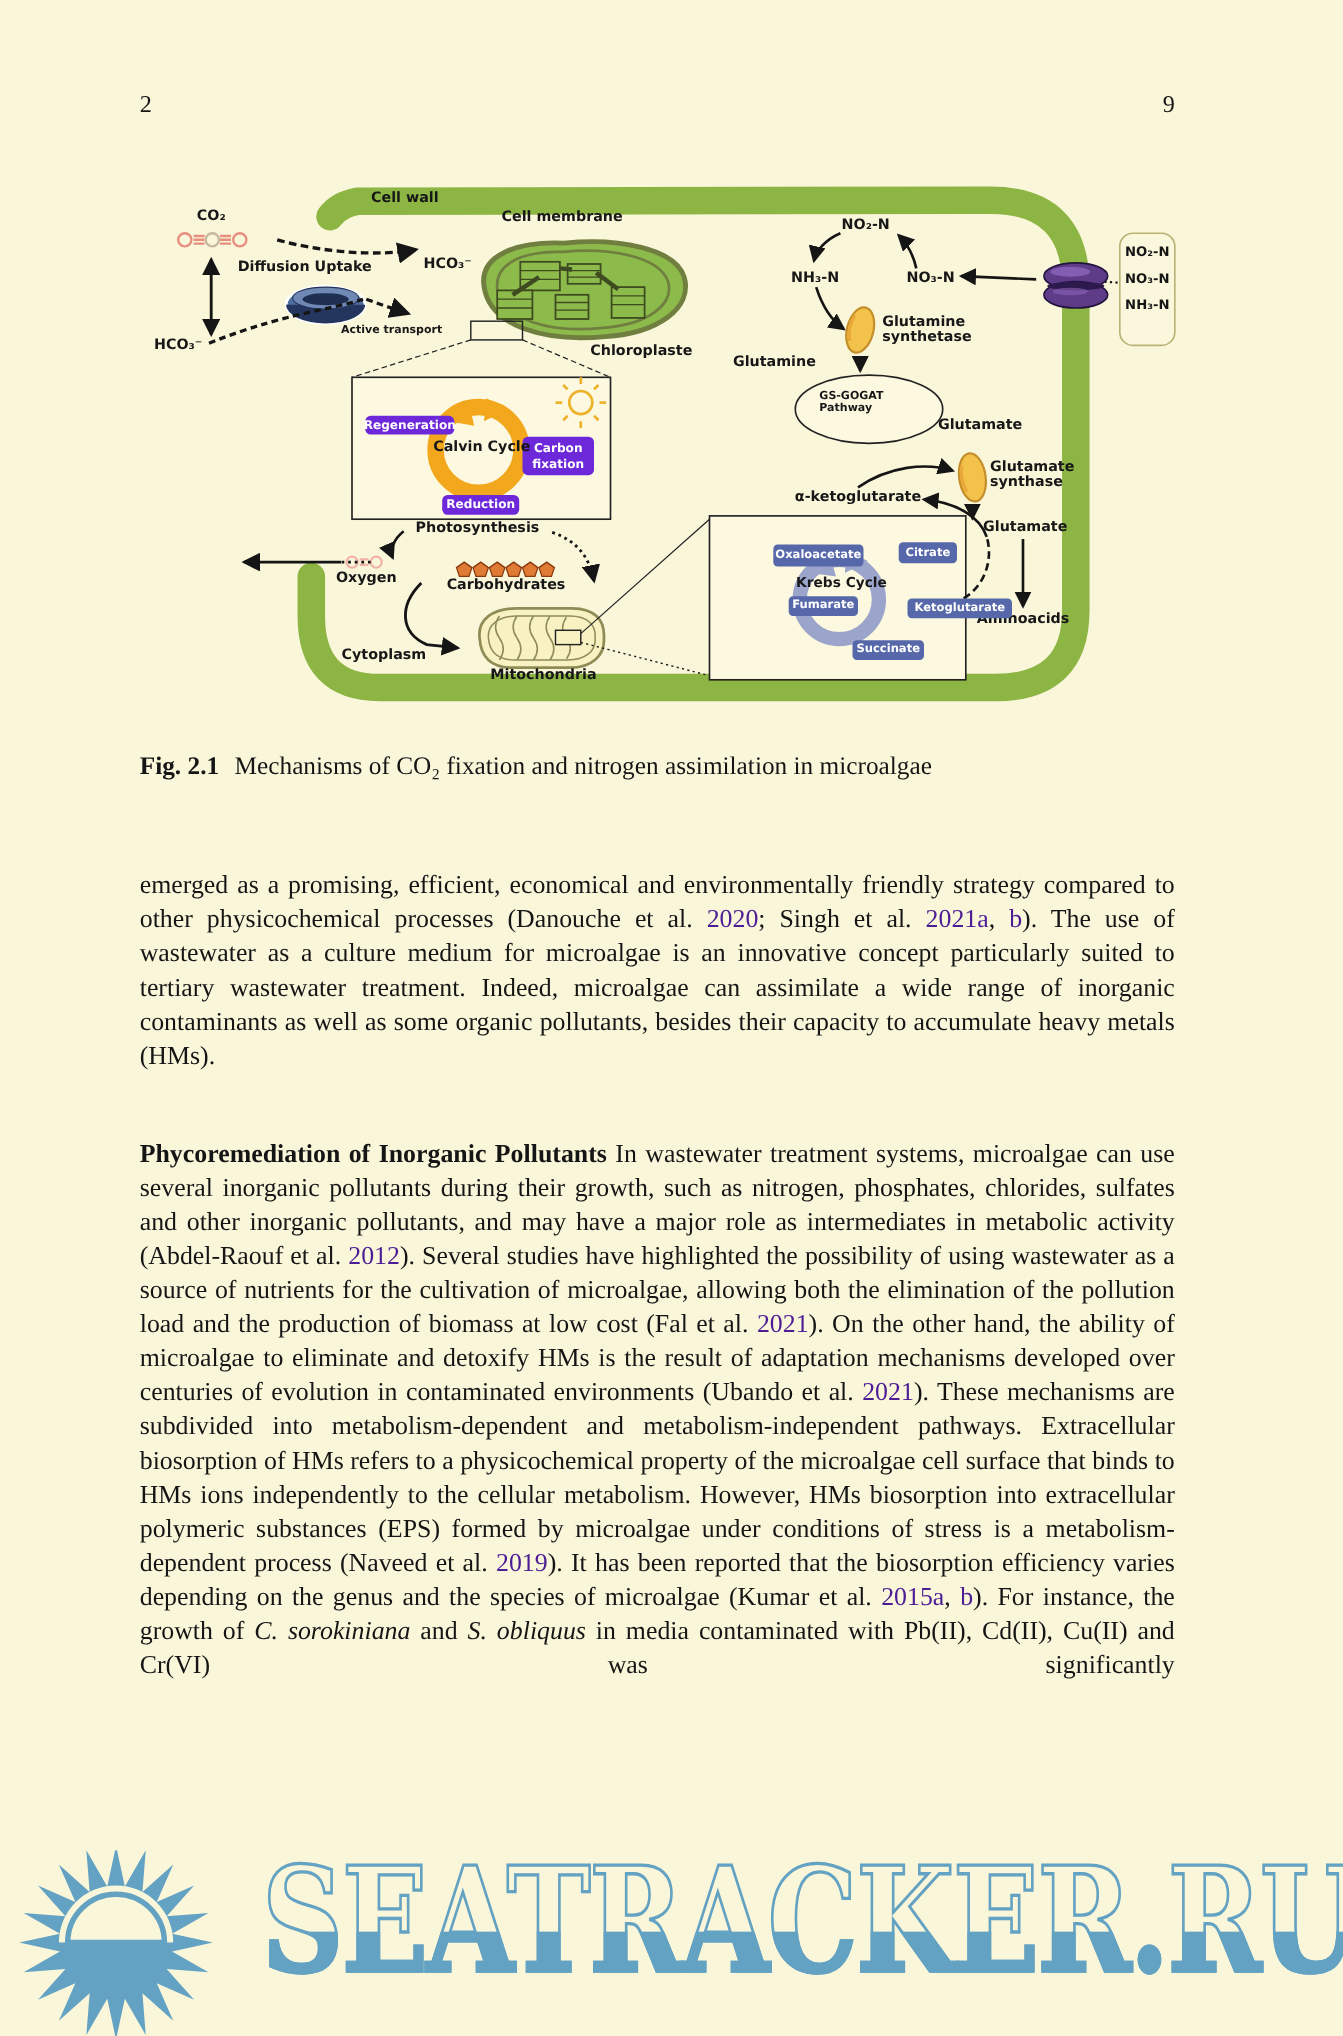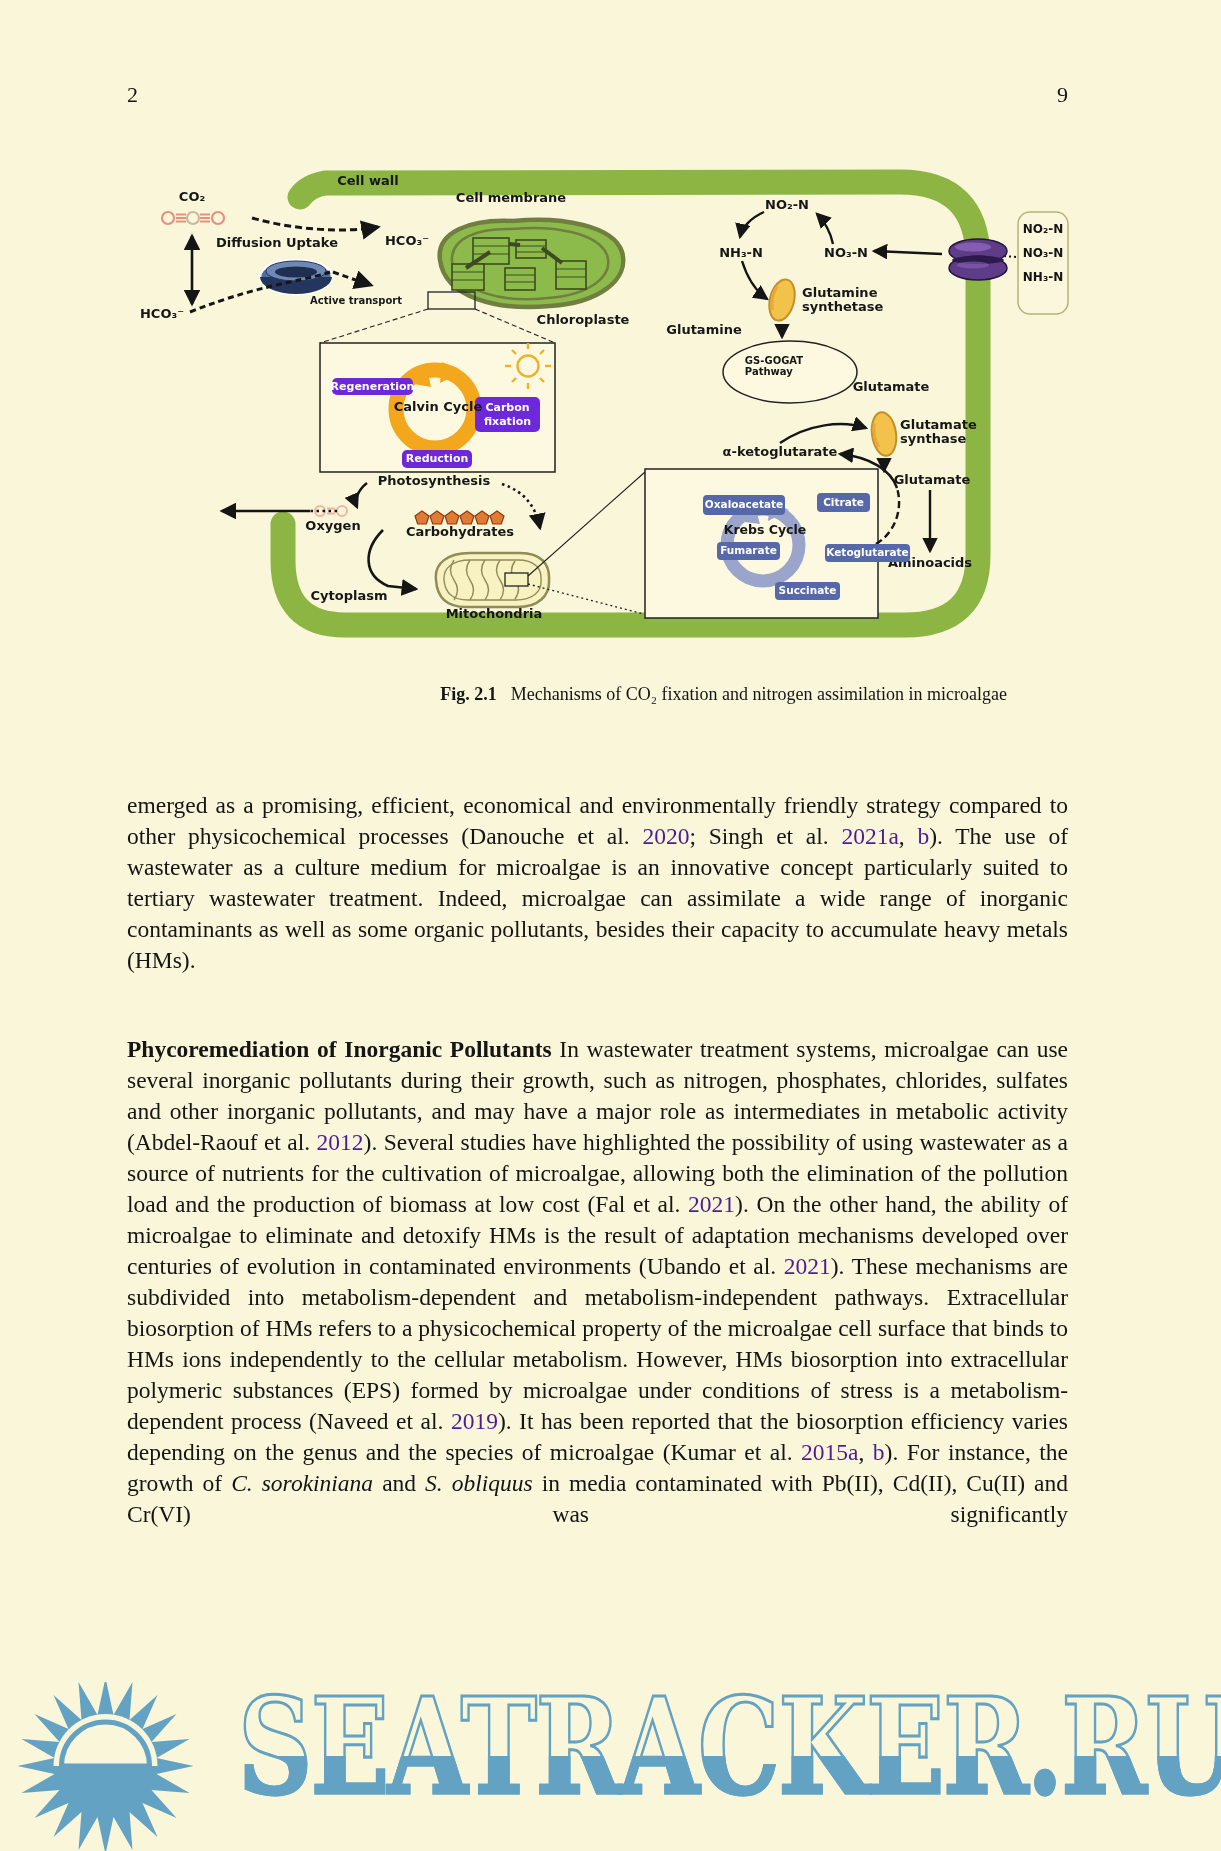--- a/index.html
+++ b/index.html
@@ -16,21 +16,21 @@
   .fig svg{position:absolute;left:0;top:0;}
   .lbl{position:absolute;font-weight:bold;font-size:13px;transform:translateX(-50%);white-space:nowrap;color:#171717;line-height:1.1;}
   .lbl-l{transform:none;white-space:normal;}
   .small{font-size:10px;}
   .obox{position:absolute;background:#6d28d9;border-radius:5px;color:#fff;font-weight:bold;font-size:11px;text-align:center;display:flex;align-items:center;justify-content:center;line-height:1.25;}
   .bbox{position:absolute;background:#5668a9;border-radius:4px;color:#fff;font-weight:bold;font-size:10.5px;text-align:center;display:flex;align-items:center;justify-content:center;line-height:1.1;margin-left:40px;}
   .legend{position:absolute;left:888px;top:72px;width:50px;height:102px;text-align:center;}
   .legend div{position:absolute;width:100%;font-weight:bold;font-size:12px;}
 
   
-  .caption{position:absolute;left:127px;top:684px;width:880px;font-size:18px;text-align:right;}
+  .caption{position:absolute;left:127px;top:684px;width:880px;font-size:23px;}
   .caption b{margin-right:14px;}
 
   
   .bodytext{position:absolute;left:127px;top:790px;width:941px;font-size:23.5px;line-height:31px;text-align:justify;}
   .bodytext p{margin:0;}
   .bodytext p.p2{margin-top:58px;text-align-last:justify;}
   .link{color:#4c1d95;}
   .bold{font-weight:bold;}
   .italic{font-style:italic;}
 
@@ -239,21 +239,21 @@
     <div class="lbl" style="left:761px;top:240px;">Glutamate</div>
     <div class="lbl lbl-l" style="left:770px;top:278px;width:70px;">Glutamate synthase</div>
     <div class="lbl" style="left:650px;top:305px;">α-ketoglutarate</div>
     <div class="lbl" style="left:802px;top:333px;">Glutamate</div>
     <div class="lbl" style="left:800px;top:416px;">Aminoacids</div>
 
     <div class="bbox" style="left:533px;top:355px;width:82px;height:20px;">Oxaloacetate</div>
     <div class="bbox" style="left:647px;top:353px;width:53px;height:19px;">Citrate</div>
     <div class="lbl" style="left:635px;top:383px;font-size:12.5px;">Krebs Cycle</div>
     <div class="bbox" style="left:547px;top:402px;width:63px;height:18px;">Fumarate</div>
-    <div class="bbox" style="left:655px;top:404px;width:85px;height:18px;">Ketoglutarate</div>
+    <div class="bbox" style="left:655px;top:404px;width:95px;height:18px;">Ketoglutarate</div>
     <div class="bbox" style="left:605px;top:442px;width:65px;height:18px;">Succinate</div>
 
     <div class="legend">
       <div style="top:10px;">NO₂-N</div>
       <div style="top:34px;">NO₃-N</div>
       <div style="top:58px;">NH₃-N</div>
     </div>
   </div>
 
   <div class="caption">

